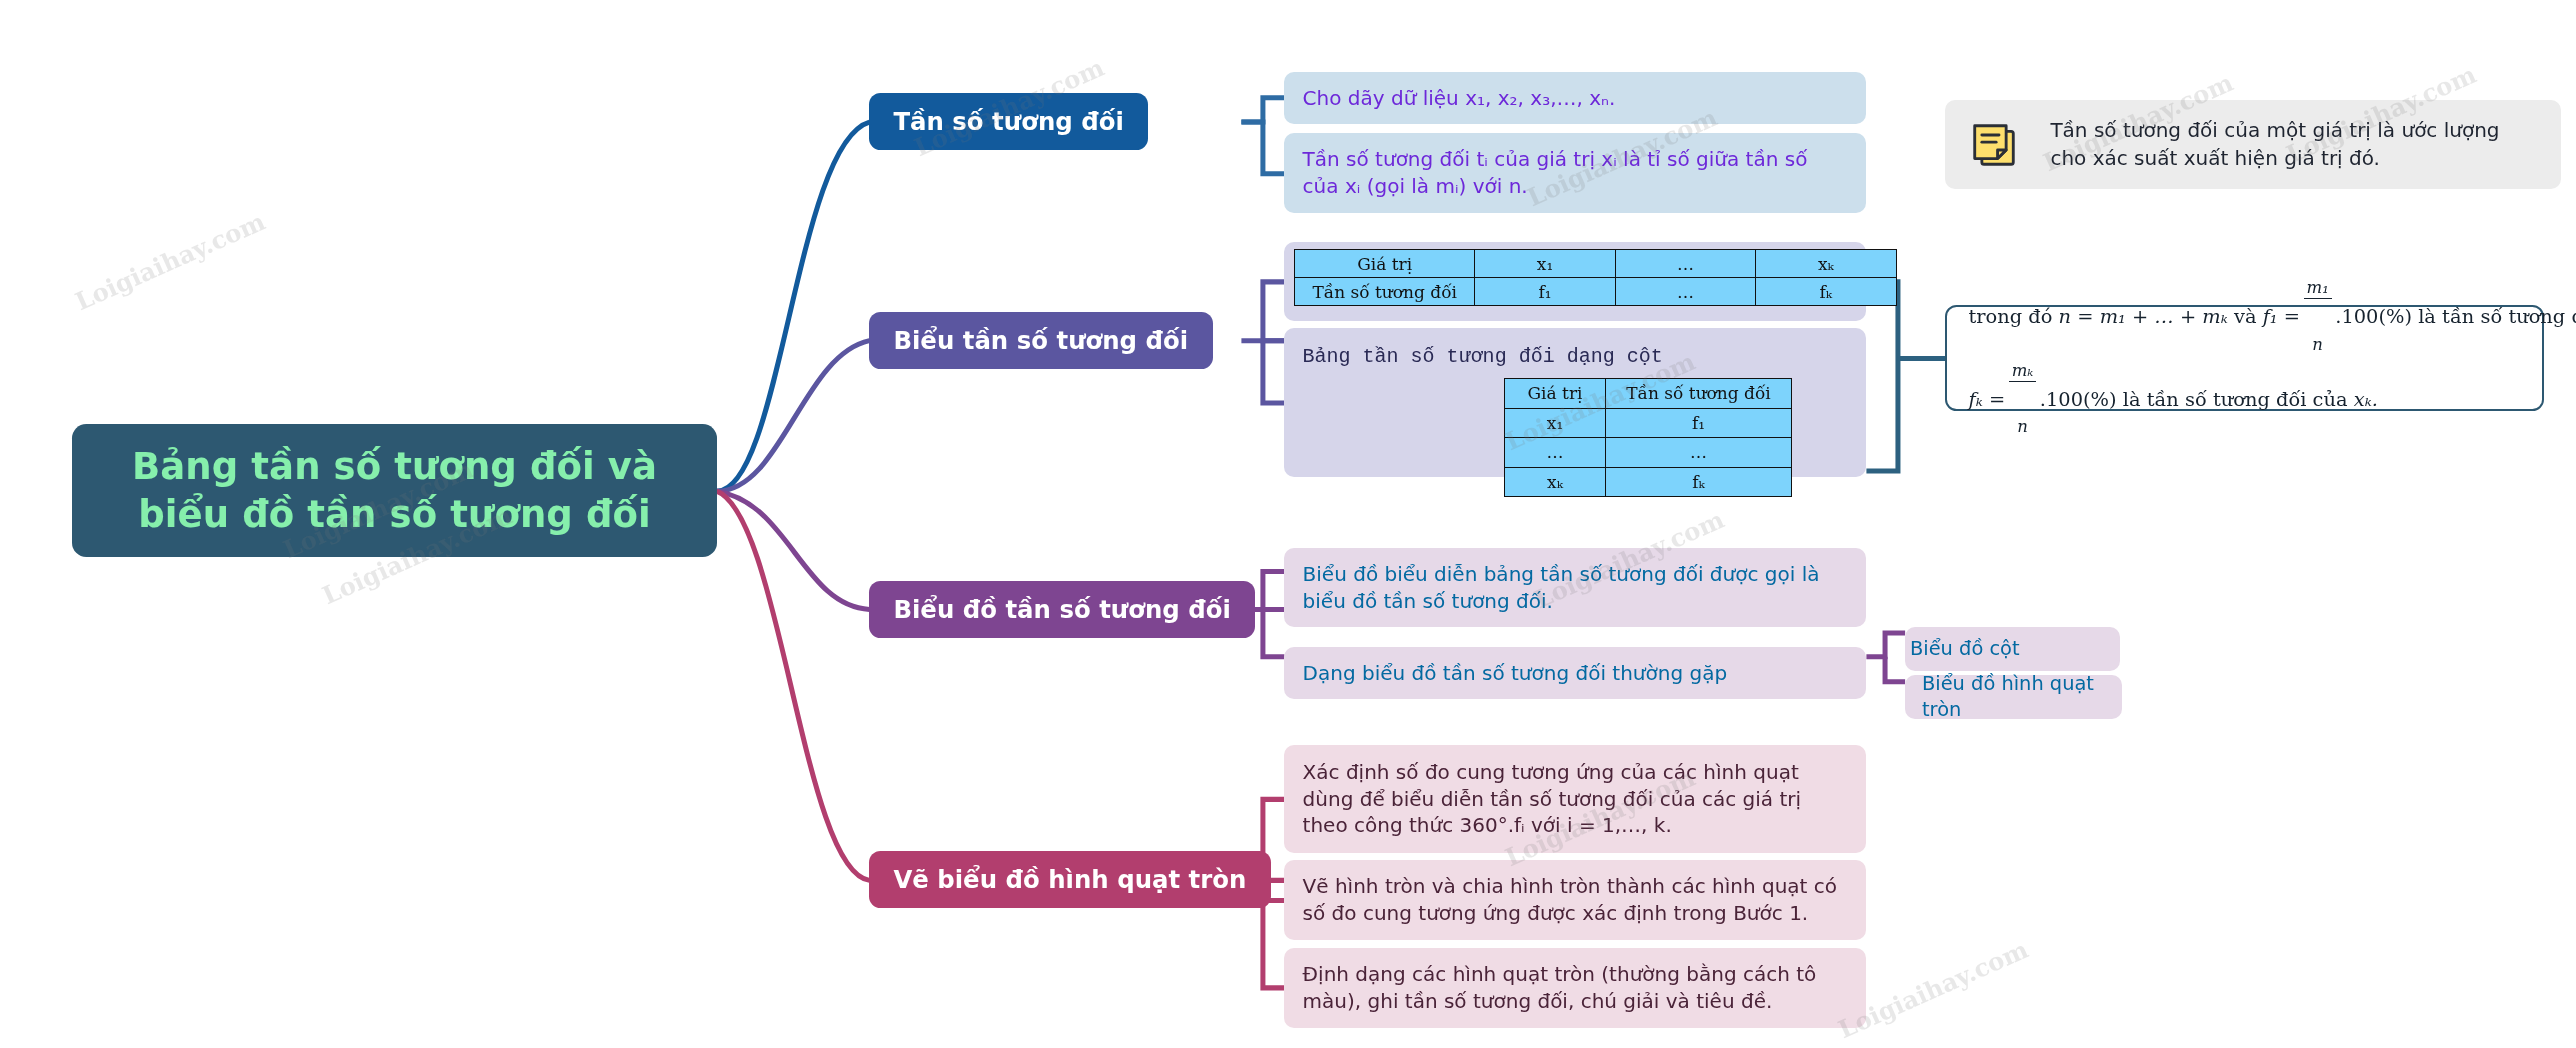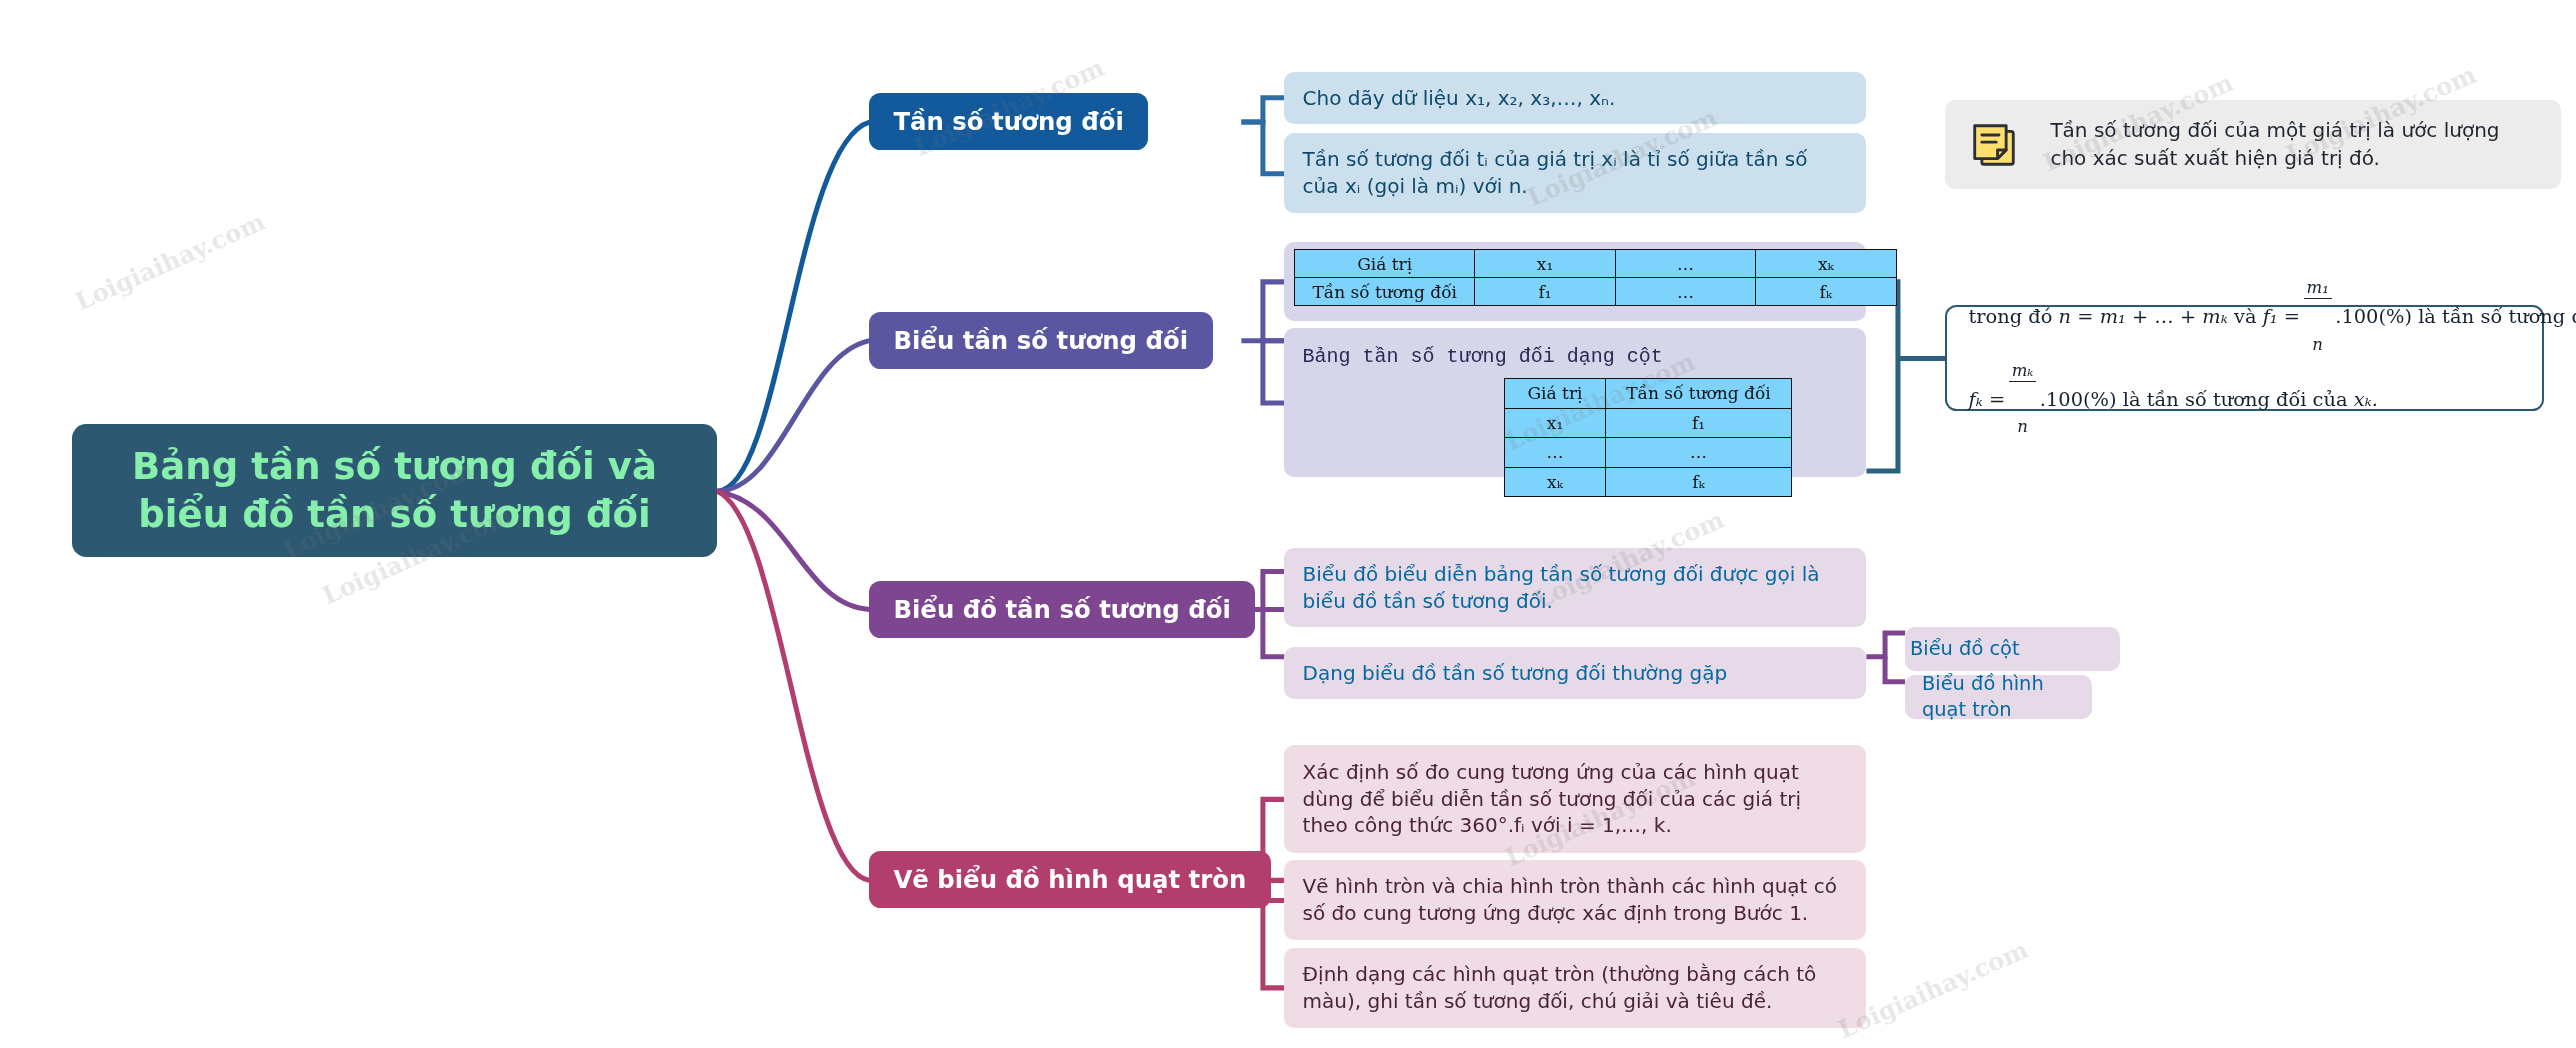--- a/index.html
+++ b/index.html
@@ -33,39 +33,39 @@
   .b2{left:869px;top:312px;background:#5b56a0;}
   .b3{left:869px;top:581px;background:#7e4591;}
   .b4{left:869px;top:851px;background:#b23e6e;}
 
   
   .card{
     border-radius:10px;box-sizing:border-box;
     padding:13px 18.6px;font-size:20px;line-height:1.34;
     display:flex;align-items:center;
   }
-  .card.blue{background:#ccdfec;color:#0c4a6e;}
+  .card.blue{background:#ccdfec;color:#6d28d9;}
   .card.lilac{background:#d6d5ea;color:#2a2a55;}
   .card.mauve{background:#e6d9e8;color:#0369a1;margin-top:16px;}
   .card.rose{background:#f0dce5;color:#4a2338;}
 
   .c1{left:1284px;top:72px;width:582px;height:52px;}
   .c2{left:1284px;top:133px;width:582px;height:80px;}
   .c3{left:1284px;top:242px;width:582px;height:79px;}
   .c4{left:1284px;top:328px;width:582px;height:149px;align-items:flex-start;
       flex-direction:column;padding-top:16px;}
   .c5{left:1284px;top:532px;width:582px;height:79px;}
   .c6{left:1284px;top:631px;width:582px;height:52px;}
   .c7{left:1284px;top:745px;width:582px;height:108px;}
   .c8{left:1284px;top:860px;width:582px;height:80px;}
   .c9{left:1284px;top:948px;width:582px;height:80px;}
 
   
   .c10{left:1905px;top:611px;width:215px;height:44px;font-size:19.4px;padding:0 5px;}
-  .c11{left:1905px;top:659px;width:187px;height:44px;font-size:19.4px;padding:0 17px;}
+  .c11{left:1905px;top:659px;width:217px;height:44px;font-size:19.4px;padding:0 17px;}
 
   
   .notebox{
     left:1945px;top:100px;width:616px;height:89px;
     background:#ececec;border-radius:10px;
     display:flex;align-items:center;gap:31px;padding:0 24.4px;box-sizing:border-box;
   }
   .notebox .txt{font-size:20px;line-height:1.36;color:#1e2430;}
 
   

